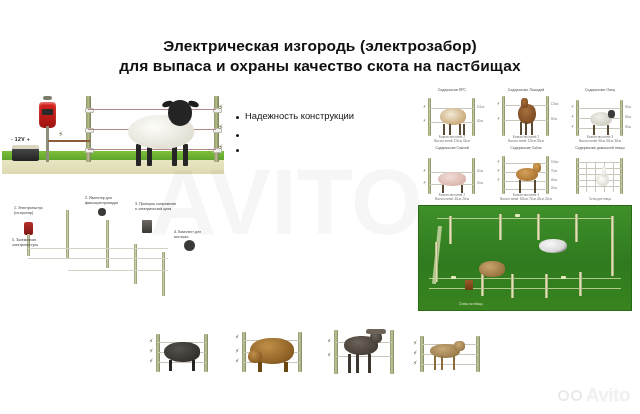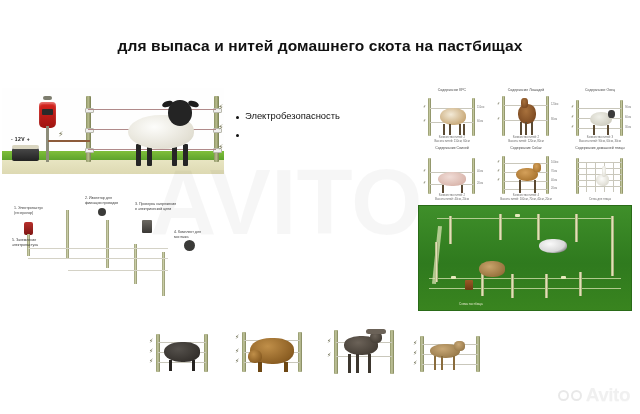--- a/index.html
+++ b/index.html
@@ -112,21 +112,22 @@
                     border:2px solid #d3d3d3;}
   .wm-avito .word{font-size:19px;font-weight:bold;color:#e2e2e2;letter-spacing:-.5px;
                   text-shadow:0 1px 0 #f7f7f7;}
   .wm-ghost{position:absolute;font-size:92px;font-weight:bold;color:rgba(0,0,0,.035);
             pointer-events:none;user-select:none;}
 </style>
 </head>
 <body>
 
 <div class="title">
-  <span class="l2">для выпаса и нитей домашнего скота на пастбищах</span>
+  <span>Электрическая изгородь (электрозабор)</span>
+  <span class="l2">для выпаса и охраны качество скота на пастбищах</span>
 </div>
 
 <div class="photo-main">
   <div class="pm-sky"></div>
   <div class="pm-grass"></div>
   <div class="pm-ground"></div>
 
   <div class="ener-cap"></div>
   <div class="energizer"></div>
   <div class="ener-mast"></div>
@@ -188,21 +189,24 @@
   <div class="sch-post" style="left:132px;top:52px;height:40px;"></div>
   <div class="sch-post" style="left:160px;top:60px;height:44px;"></div>
   <div class="sch-wire" style="left:26px;top:56px;width:140px;"></div>
   <div class="sch-wire" style="left:26px;top:66px;width:140px;"></div>
   <div class="sch-wire" style="left:66px;top:78px;width:100px;"></div>
 </div>
 
 <div class="bullets">
   <div class="bullet">
     <span class="dot"></span>
-    <span class="txt">Электробезопасность</span>
+    <span class="txt">Надежность конструкции</span>
+  </div>
+  <div class="bullet">
+    <span class="dot"></span>
   </div>
   <div class="bullet">
     <span class="dot"></span>
   </div>
 </div>
 
 <div class="grid-wrap">
 
   <div class="gcell" style="left:2px;top:0;width:72px;height:56px;">
     <div class="gcap">Содержание КРС</div>

